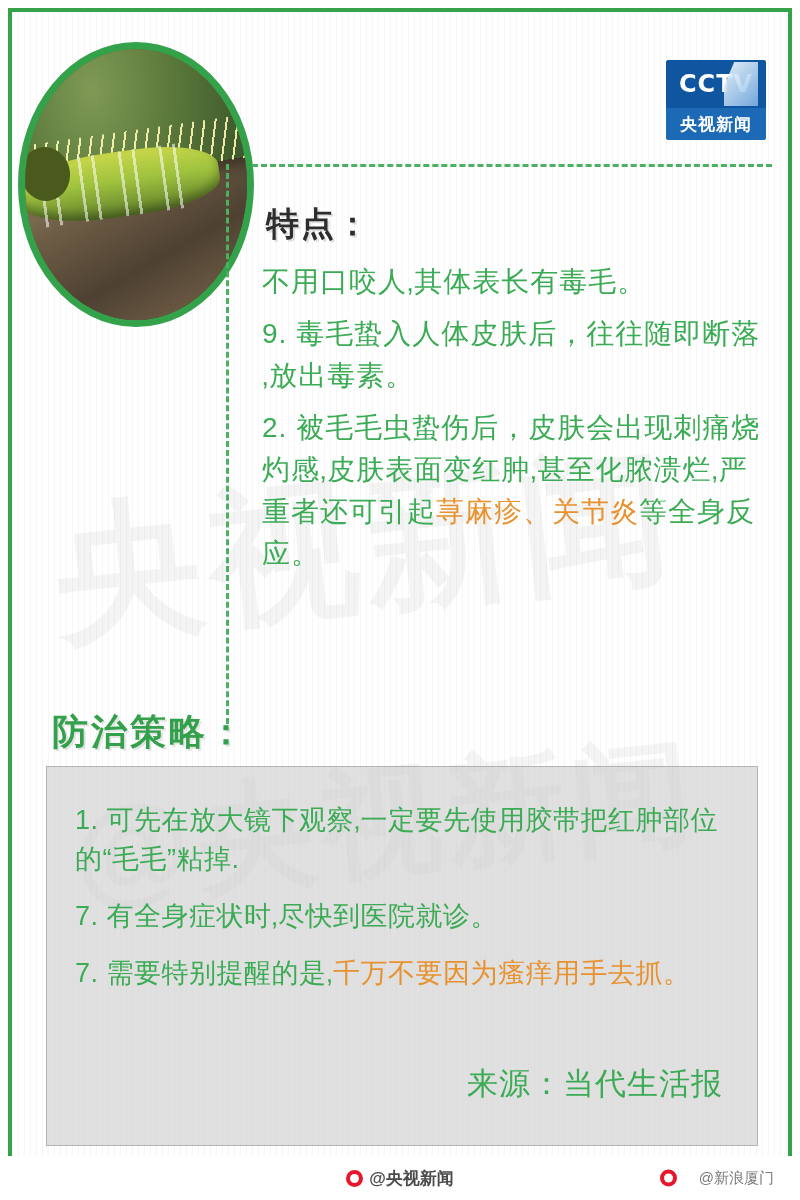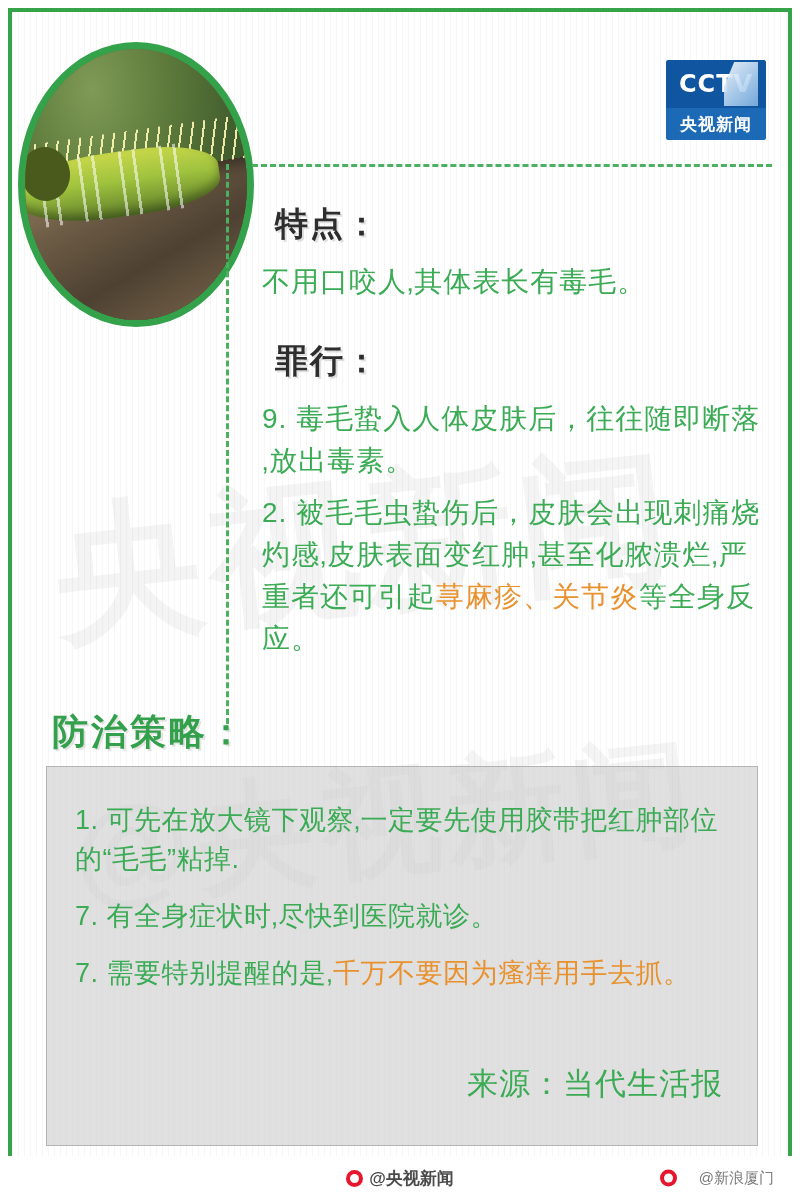--- a/index.html
+++ b/index.html
@@ -163,21 +163,21 @@
   .dash-v{
     position:absolute;
     left:214px;top:152px;height:560px;
     border-left:3px dashed #4bb05f;
   }
 
   
   .content{position:absolute;left:250px;top:190px;width:500px;}
   .sec-head{
     font-size:33px;font-weight:bold;color:#2d2d2d;
-    letter-spacing:2px;margin:0 0 14px 13px;
+    letter-spacing:2px;margin:0 0 14px 4px;
     text-shadow:2px 2px 0 rgba(0,0,0,0.12);
     font-family:"DejaVu Sans","Liberation Sans",sans-serif;
   }
   .sec-head.second{margin-top:36px;}
   .para{
     font-size:28px;color:#3bab55;line-height:1.5;margin:8px 0 10px 0;
     letter-spacing:1px;
   }
   .orange{color:#e8922f;}
 
@@ -264,21 +264,20 @@
     </div>
   </div>
 
   <div class="dash-h"></div>
   <div class="dash-v"></div>
 
   <div class="content">
     <p class="sec-head">特点：</p>
     <p class="para">不用口咬人‚其体表长有毒毛。</p>
 
-    <p class="sec-head second">罪行：</p>
     <p class="para">9. 毒毛蛰入人体皮肤后，往往随即断落‚放出毒素。</p>
     <p class="para"><span>2. 被毛毛虫蛰伤后，皮肤会出现刺痛烧灼感‚皮肤表面变红肿‚甚至化脓溃烂‚严重者还可引起</span><span class="orange">荨麻疹、关节炎</span><span>等全身反应。</span></p>
   </div>
 
   <div class="strategy-head">防治策略：</div>
 
   <div class="gray-box">
     <p class="gitem">1. 可先在放大镜下观察‚一定要先使用胶带把红肿部位的“毛毛”粘掉.</p>
     <p class="gitem">7. 有全身症状时‚尽快到医院就诊。</p>
     <p class="gitem"><span>7. 需要特别提醒的是‚</span><span class="orange">千万不要因为瘙痒用手去抓。</span></p>

